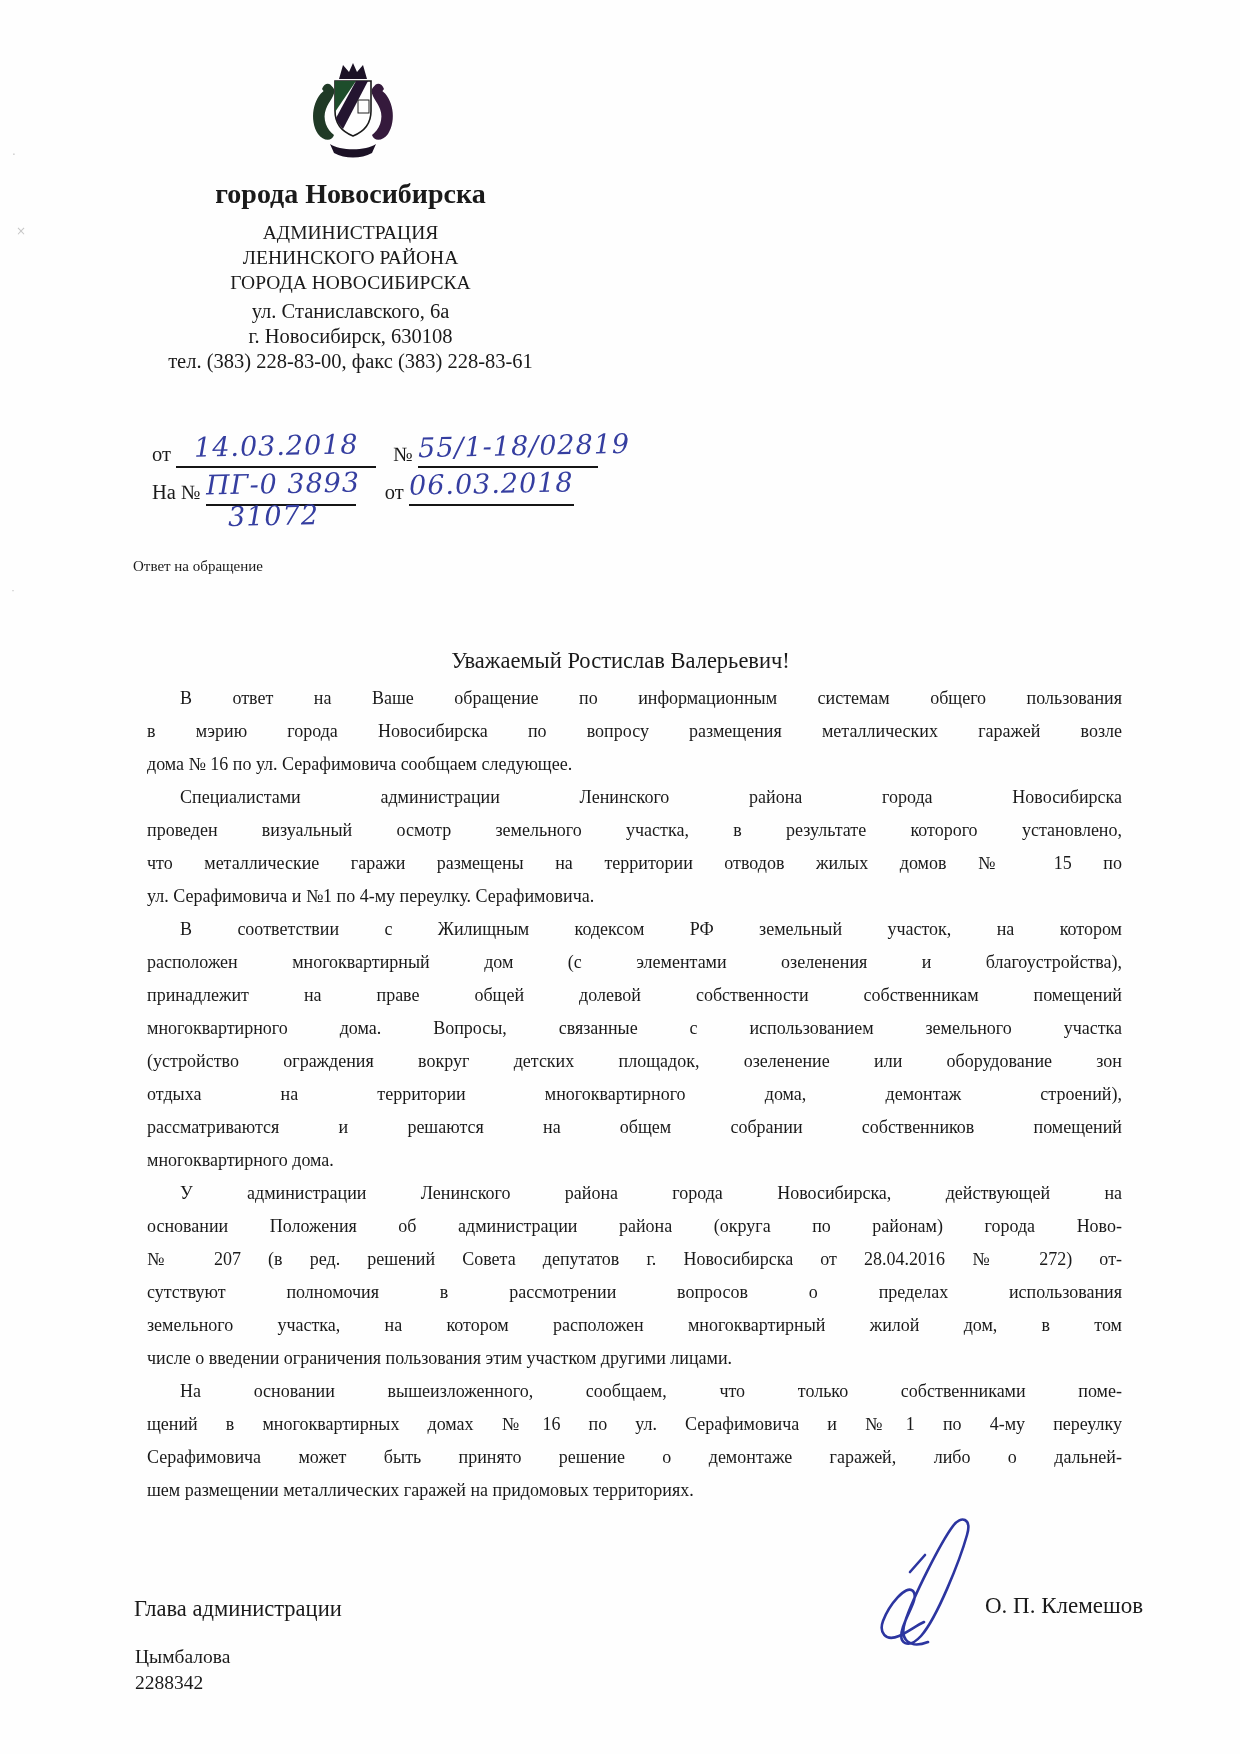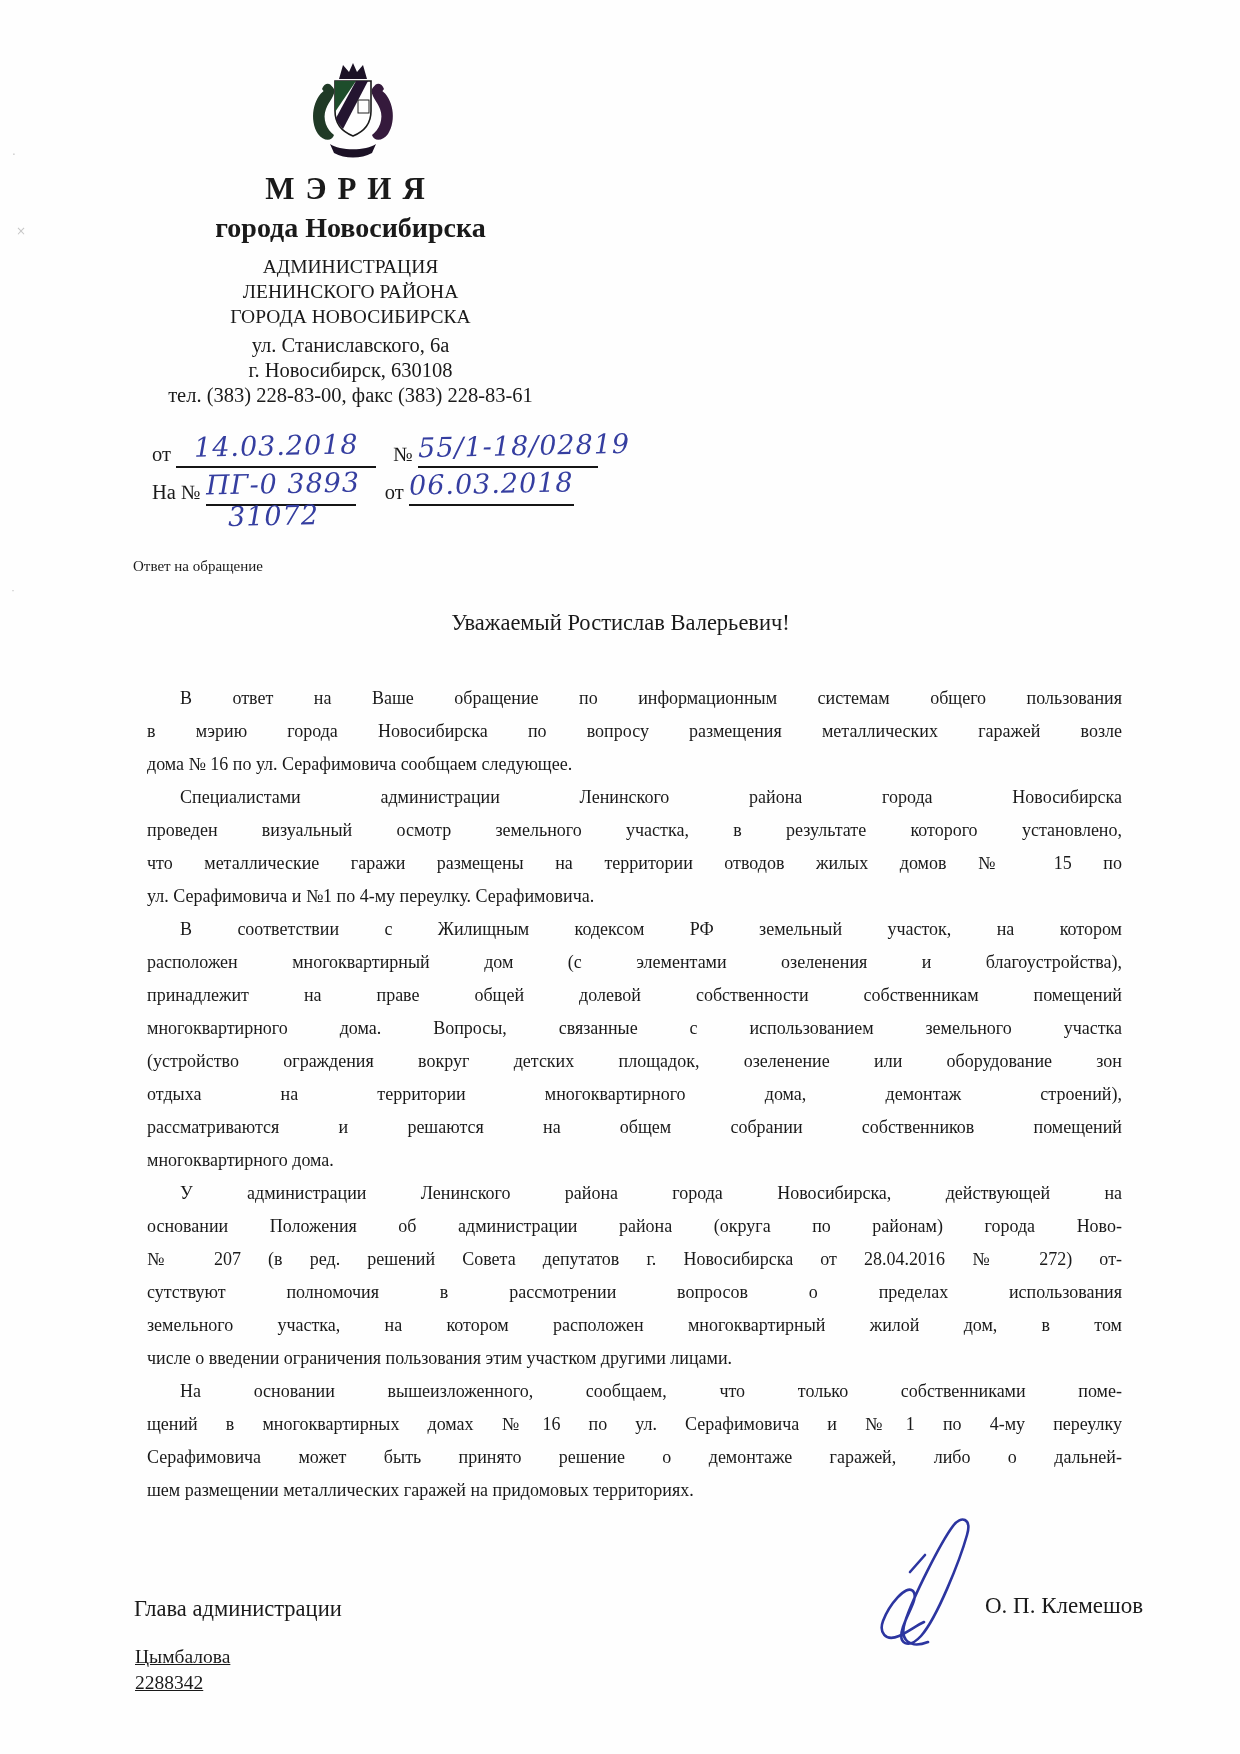--- a/index.html
+++ b/index.html
@@ -36,30 +36,30 @@
     white-space:nowrap;
   }
   .hw-free{position:absolute;}
   
   .addressee{position:absolute;left:655px;top:122px;width:455px;text-align:center;font-size:24px;line-height:33px;}
   .addr-name{margin-top:38px;}
   .addr-city{margin-top:32px;}
   .addr-email{margin-top:32px;}
   
   .subject{position:absolute;left:133px;top:558px;font-size:15px;}
-  .salutation{position:absolute;left:133px;top:610px;width:975px;text-align:center;font-size:22.5px;}
+  .salutation{position:absolute;left:133px;top:648px;width:975px;text-align:center;font-size:22.5px;}
   .body-text{position:absolute;left:147px;top:682px;width:975px;font-size:18px;line-height:33px;}
   .bline{text-align:justify;text-align-last:justify;white-space:normal;}
   .bline.plast{text-align-last:left;}
   .bline.first{text-indent:33px;}
   
   .sig-position{position:absolute;left:134px;top:1596px;font-size:22.5px;}
   .sig-name{position:absolute;left:985px;top:1593px;font-size:23px;white-space:nowrap;}
   .sig-scribble{position:absolute;left:848px;top:1512px;width:170px;height:145px;}
-  .executor{position:absolute;left:135px;top:1644px;font-size:19.5px;line-height:26px;text-decoration:underline;}
+  .executor{position:absolute;left:135px;top:1644px;font-size:19.5px;line-height:26px;}
   
   .speck{position:absolute;color:#9a9a9a;font-size:12px;opacity:.55;font-family:"DejaVu Sans",sans-serif;}
 </style>
 </head>
 <body>
 
 <div class="page">
 
   <div class="speck" style="left:12px;top:148px;">·</div>
   <div class="speck" style="left:16px;top:224px;">×</div>
@@ -74,21 +74,20 @@
       <path d="M81 29 C79 23 73 22 71 27 C70 31 74 33 78 33 Z" fill="#351a3c"></path>
       <path d="M32 21 h36 v30 c0 13 -8 21 -18 25 c-10 -4 -18 -12 -18 -25 z" fill="#ffffff" stroke="#1a1a1a" stroke-width="1.6"></path>
       <path d="M32 21 h21 L32 52 z" fill="#1e4d2b"></path>
       <path d="M53 21 h12 L40 69 c-3 -3 -6 -7 -7 -11 z" fill="#241530"></path>
       <rect x="55" y="40" width="11" height="13" fill="#ffffff" stroke="#222222" stroke-width="1"></rect>
       <path d="M27 84 c10 7 36 7 46 0 l-4 9 c-11 6 -27 6 -38 0 z" fill="#1c1226"></path>
     </svg>
   </div>
 
   <div class="org">
-    <div class="org-name1">МЭРИЯ</div>
     <div class="org-name2">города Новосибирска</div>
     <div class="org-sub first">АДМИНИСТРАЦИЯ</div>
     <div class="org-sub">ЛЕНИНСКОГО РАЙОНА</div>
     <div class="org-sub">ГОРОДА НОВОСИБИРСКА</div>
     <div class="org-addr first">ул. Станиславского, 6а</div>
     <div class="org-addr">г. Новосибирск, 630108</div>
     <div class="org-addr">тел. (383) 228-83-00, факс (383) 228-83-61</div>
   </div>
 
   <div class="ref" style="left:152px;top:430px;">

